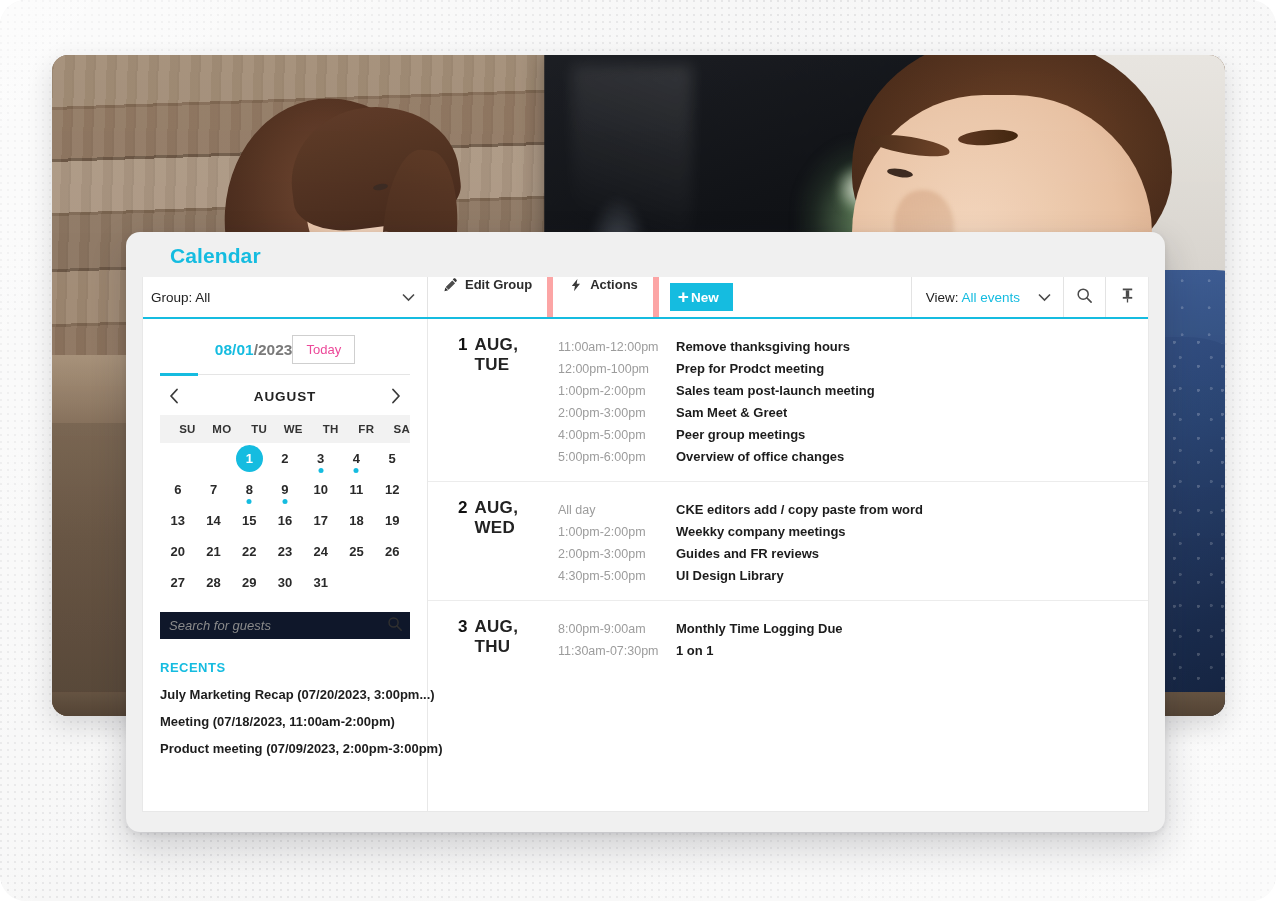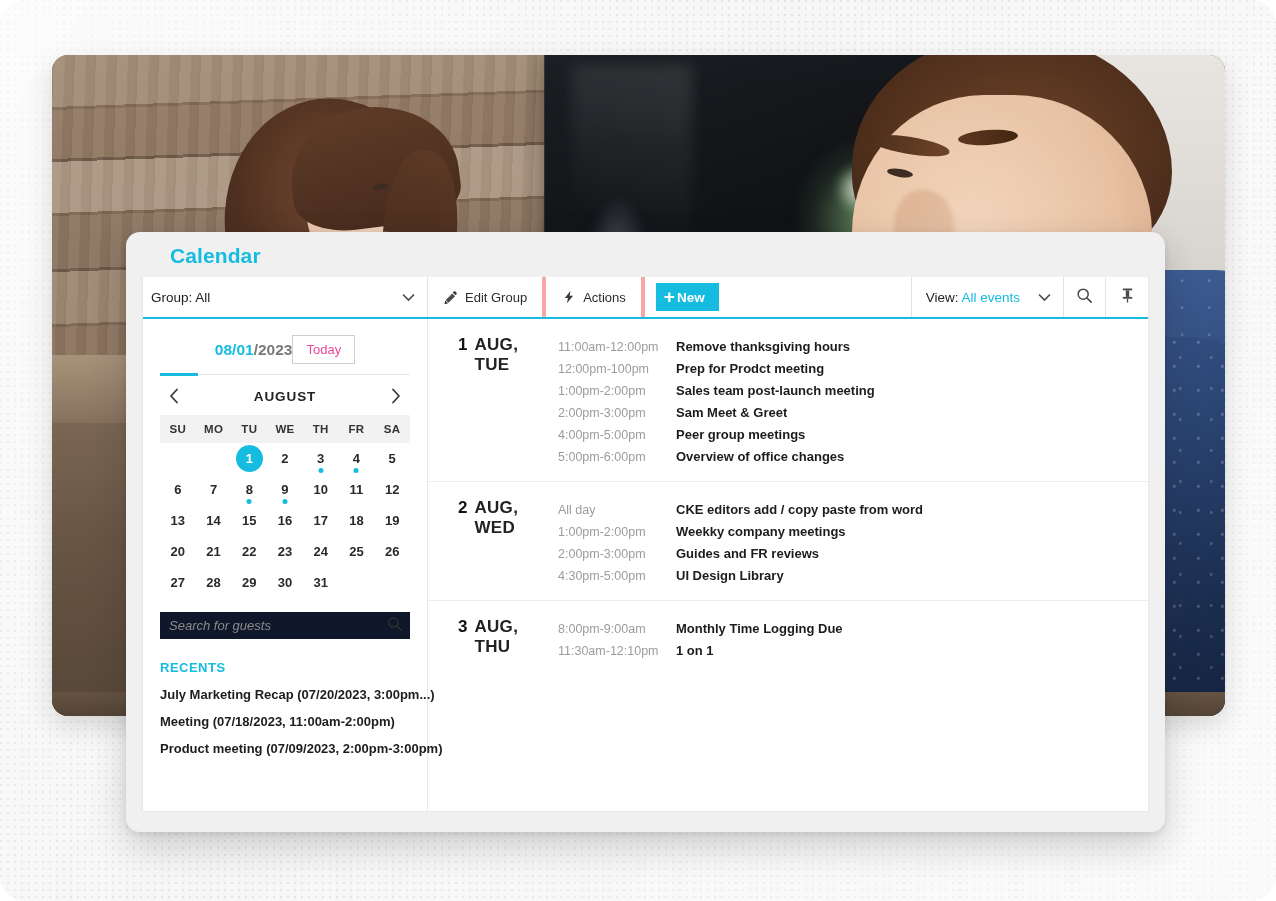--- a/index.html
+++ b/index.html
@@ -340,27 +340,26 @@
   }
   .tb-group-select .lbl { flex: 1 1 auto; }
   .chev {
     width: 13px; height: 9px;
     flex: 0 0 auto;
   }
   .chev svg { display:block; }
 
   .tb-btn {
     display: flex;
-    align-items: center;
     gap: 7px;
     padding: 0 15px;
     font-size: 13px;
-    font-weight: normal;
+    font-weight: bold;
     color: #2d2d2d;
-    border-right: 4px solid #fca5a5;
+    border-right: 6px solid #fca5a5;
     cursor: pointer;
     white-space: nowrap;
   }
   .tb-btn .ic { width: 15px; height: 15px; display:flex; align-items:center; justify-content:center; }
   .tb-btn .ic svg { display:block; }
 
   .tb-new-wrap {
     display: flex;
     align-items: center;
     padding: 0 11px;
@@ -452,21 +451,21 @@
   }
   .mc-title { font-size: 13.5px; font-weight: bold; letter-spacing: 0.9px; color: #222; }
   .mc-nav { cursor: pointer; width: 16px; height: 16px; display:flex; align-items:center; justify-content:center; }
 
   .mc-grid { display: grid; grid-template-columns: repeat(7, 1fr); }
   .mc-dow {
     background: #f2f2f2;
     font-size: 11.5px;
     font-weight: bold;
     color: #333;
-    text-align: center;
+    text-align: right;
     padding: 8px 0;
     letter-spacing: 0.3px;
   }
   .mc-cell {
     height: 31px;
     display: flex;
     align-items: center;
     justify-content: center;
     position: relative;
     font-size: 13px;
@@ -906,21 +905,21 @@
               <div class="day-label">
                 <span class="day-num">3</span>
                 <span class="day-dow">AUG, THU</span>
               </div>
               <div class="day-events">
                 <div class="ev-row">
                   <div class="ev-time">8:00pm-9:00am</div>
                   <div class="ev-title">Monthly Time Logging Due</div>
                 </div>
                 <div class="ev-row">
-                  <div class="ev-time">11:30am-12:10pm</div>
+                  <div class="ev-time">11:30am-07:30pm</div>
                   <div class="ev-title">1 on 1</div>
                 </div>
               </div>
             </div>
           </div>
 
       </div>
     </div>
   </div>
 </div>

